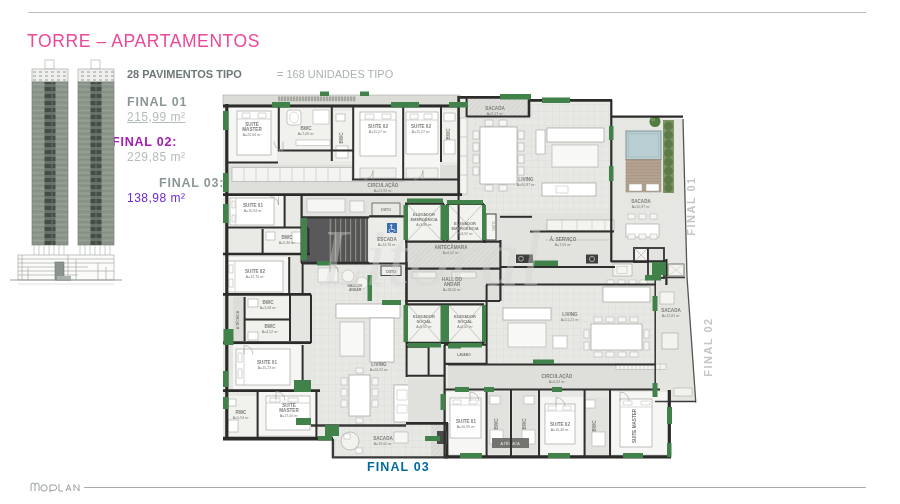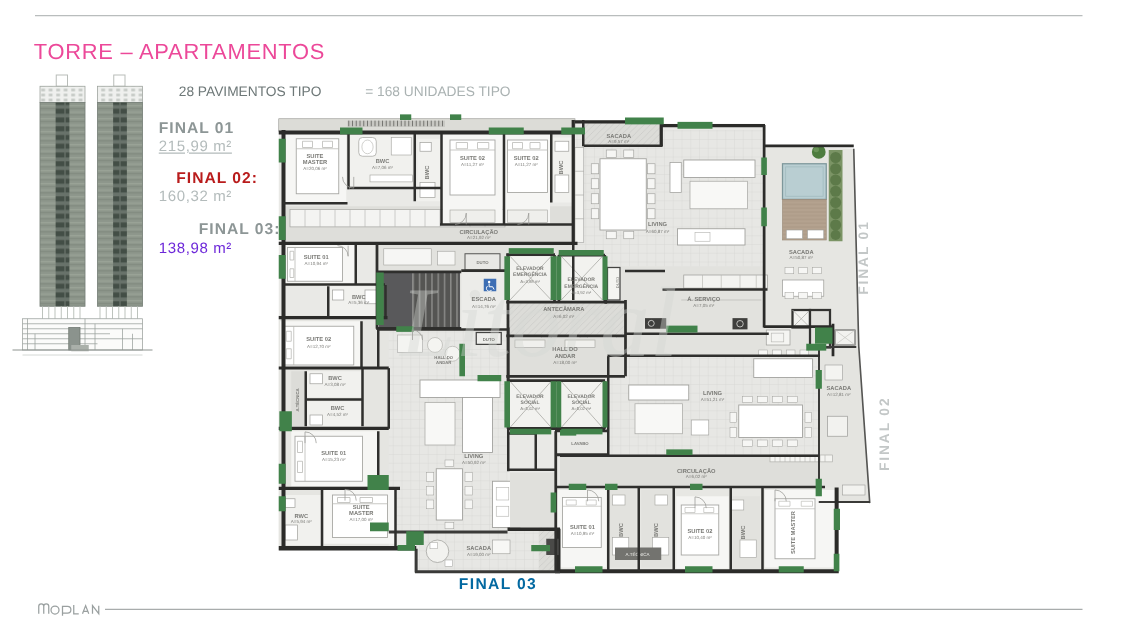--- a/index.html
+++ b/index.html
@@ -6,27 +6,27 @@
   body{width:900px;height:504px;background:#ffffff;font-family:"Liberation Sans",sans-serif;position:relative;overflow:hidden;}
   .abs{position:absolute;}
 </style>
 </head>
 <body>
 
 <div class="abs" style="left:28px;top:12px;width:838px;height:1px;background:#b9bdbd;"></div>
 
 <div class="abs" style="left:27px;top:31px;font-size:17.5px;color:#ec4899;letter-spacing:0.6px;">TORRE – APARTAMENTOS</div>
 
-<div class="abs" style="left:127px;top:68px;font-size:11px;letter-spacing:0px;"><span style="color:#6e7878;font-weight:normal;margin-left:16px;">28 PAVIMENTOS TIPO</span> <span style="color:#aab2b2;margin-left:32px;">= 168 UNIDADES TIPO</span></div>
+<div class="abs" style="left:127px;top:68px;font-size:11px;letter-spacing:0px;"><span style="color:#6e7878;font-weight:bold;">28 PAVIMENTOS TIPO</span> <span style="color:#aab2b2;margin-left:32px;">= 168 UNIDADES TIPO</span></div>
 
 <div class="abs" style="left:127px;top:95px;font-size:12.5px;font-weight:bold;color:#8d9696;letter-spacing:0.8px;">FINAL 01</div>
 <div class="abs" style="left:127px;top:110px;font-size:12px;color:#b3bbbb;letter-spacing:0.5px;text-decoration:underline;">215,99 m²</div>
 
-<div class="abs" style="left:141px;top:135px;font-size:12.5px;font-weight:bold;color:#b91c1c;letter-spacing:0.8px;">FINAL 02:</div>
-<div class="abs" style="left:127px;top:150px;font-size:12px;color:#b3bbbb;letter-spacing:0.5px;">160,32 m²</div>
+<div class="abs" style="left:112px;top:135px;font-size:12.5px;font-weight:bold;color:#a21caf;letter-spacing:0.8px;">FINAL 02:</div>
+<div class="abs" style="left:127px;top:150px;font-size:12px;color:#b3bbbb;letter-spacing:0.5px;">229,85 m²</div>
 
 <div class="abs" style="left:127px;top:176px;font-size:12.5px;font-weight:bold;color:#8d9696;letter-spacing:0.8px;margin-left:32px;">FINAL 03:</div>
 <div class="abs" style="left:127px;top:191px;font-size:12px;color:#6d28d9;letter-spacing:0.5px;">138,98 m²</div>
 
 <div class="abs" style="left:367px;top:460px;font-size:12.5px;font-weight:bold;color:#0369a1;letter-spacing:1.1px;">FINAL 03</div>
 
 <div class="abs" style="left:661px;top:200px;width:60px;text-align:center;font-size:11px;font-weight:bold;color:#c3c7c7;letter-spacing:1.5px;transform:rotate(-90deg);white-space:nowrap;">FINAL 01</div>
 
 <div class="abs" style="left:678px;top:341px;width:60px;text-align:center;font-size:11px;font-weight:bold;color:#c3c7c7;letter-spacing:1.5px;transform:rotate(-90deg);white-space:nowrap;">FINAL 02</div>
 

